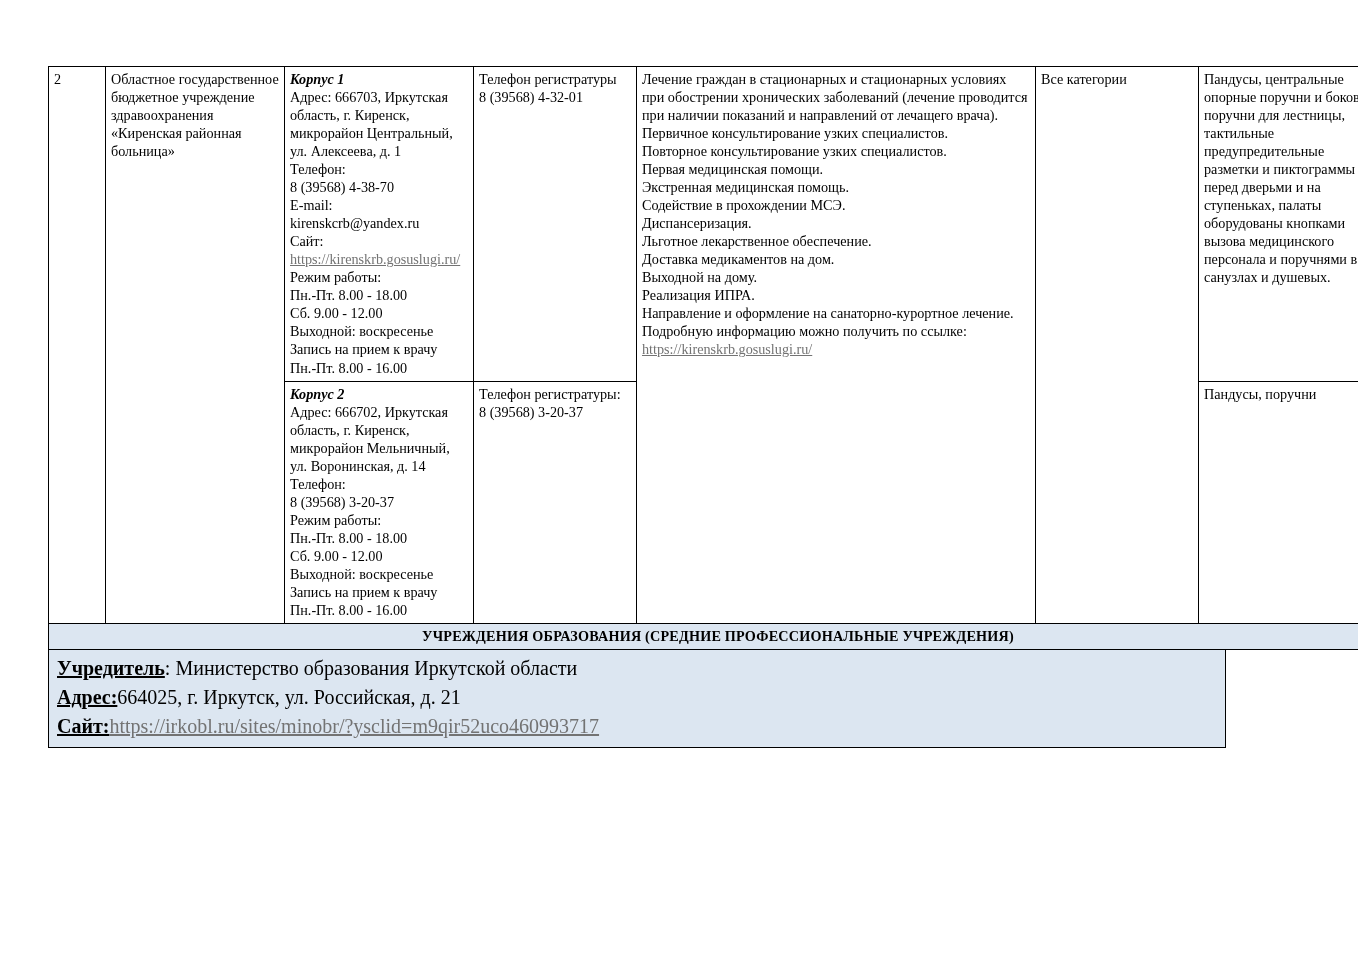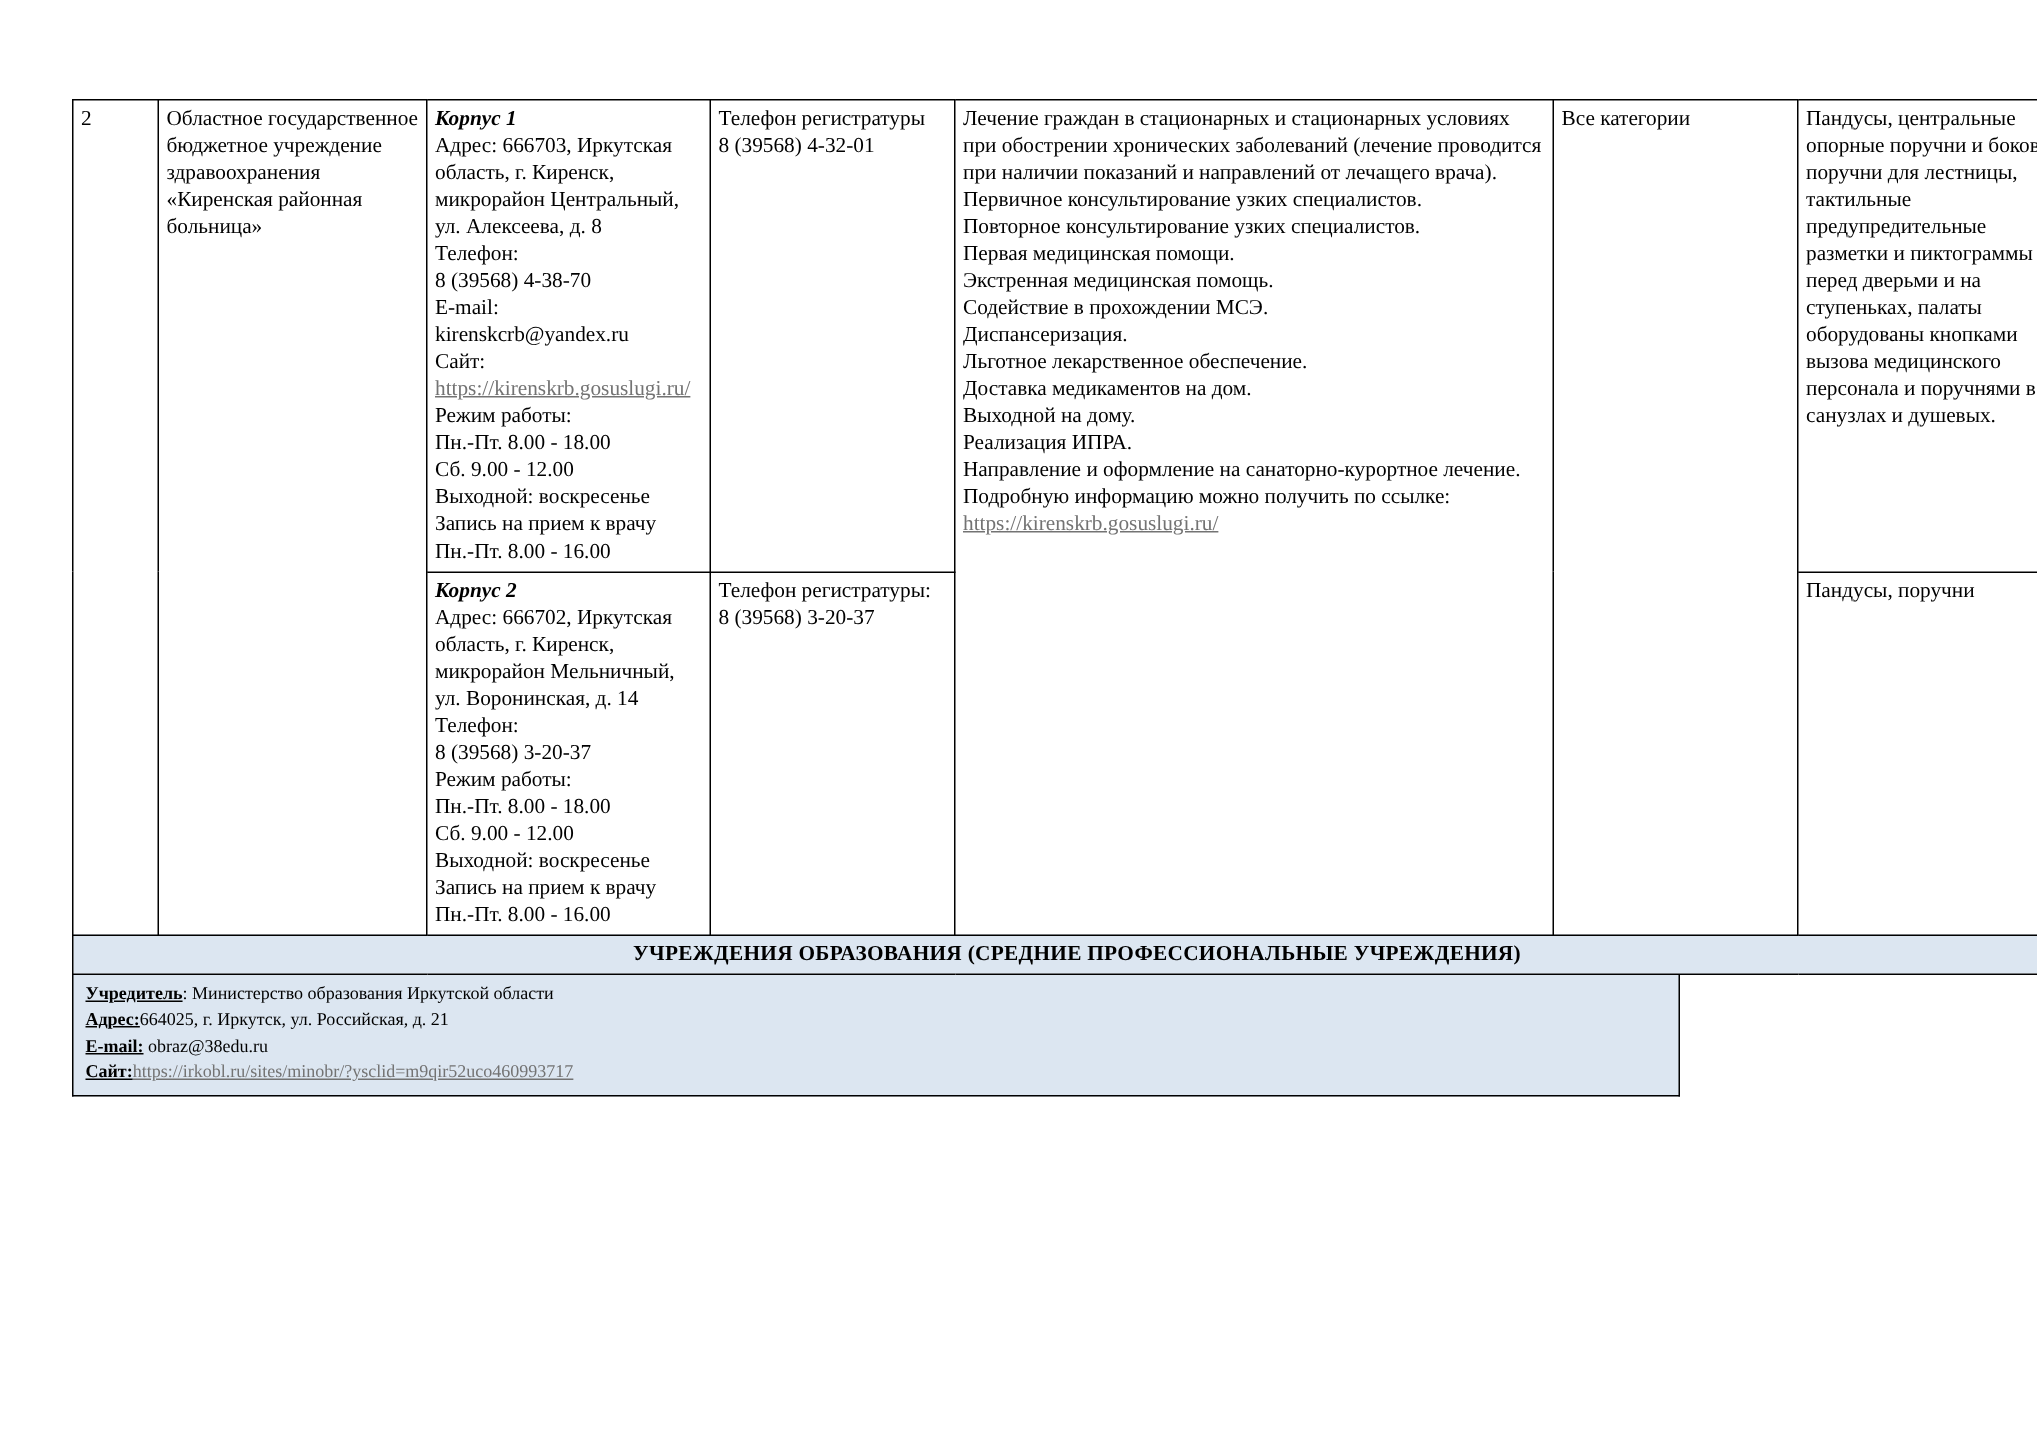--- a/index.html
+++ b/index.html
@@ -55,27 +55,27 @@
 
   .section-title td {
     background: #dce6f1;
     text-align: center;
     font-weight: bold;
     font-size: 15px;
     padding: 5px 4px;
     letter-spacing: 0.2px;
   }
   .founder-block {
-    width: 1072px;
+    width: 1178px;
     border: 1px solid #000000;
     border-top: none;
     background: #dce6f1;
     box-sizing: border-box;
     padding: 4px 8px 6px 8px;
-    font-size: 12px;
+    font-size: 20px;
     line-height: 1.45;
   }
   .founder-block .row { display: block; white-space: nowrap; }
   .founder-block .lbl {
     font-weight: bold;
     text-decoration: underline;
   }
 </style>
 </head>
 <body>
@@ -87,21 +87,21 @@
       <tr>
         <td class="c-num" rowspan="2">
           <span>2</span>
         </td>
         <td class="c-org" rowspan="2">
           <span>Областное государственное бюджетное учреждение здравоохранения «Киренская районная больница»</span>
         </td>
 
         <td class="c-addr">
           <span class="line bi">Корпус 1</span>
-          <span class="line">Адрес: 666703, Иркутская область, г. Киренск, микрорайон Центральный, ул. Алексеева, д. 8</span>
+          <span class="line">Адрес: 666703, Иркутская область, г. Киренск, микрорайон Центральный, ул. Алексеева, д. 1</span>
           <span class="line">Телефон:</span>
           <span class="line">8 (39568) 4-38-70</span>
           <span class="line">E-mail:</span>
           <span class="line">kirenskcrb@yandex.ru</span>
           <span class="line">Сайт:</span>
           <a class="lnk line" href="#">https://kirenskrb.gosuslugi.ru/</a>
           <span class="line">Режим работы:</span>
           <span class="line">Пн.-Пт. 8.00 - 18.00</span>
           <span class="line">Сб. 9.00 - 12.00</span>
           <span class="line">Выходной: воскресенье</span>
@@ -173,20 +173,17 @@
   </table>
 
   <div class="founder-block">
     <span class="row">
       <span class="lbl">Учредитель</span><span>: Министерство образования Иркутской области</span>
     </span>
     <span class="row">
       <span class="lbl">Адрес:</span><span>664025, г. Иркутск, ул. Российская, д. 21</span>
     </span>
     <span class="row">
-      <span class="lbl">E-mail:</span><span> obraz@38edu.ru</span>
-    </span>
-    <span class="row">
       <span class="lbl">Сайт:</span><a class="lnk" href="#">https://irkobl.ru/sites/minobr/?ysclid=m9qir52uco460993717</a>
     </span>
   </div>
 
 </div>
 
 </body></html>

